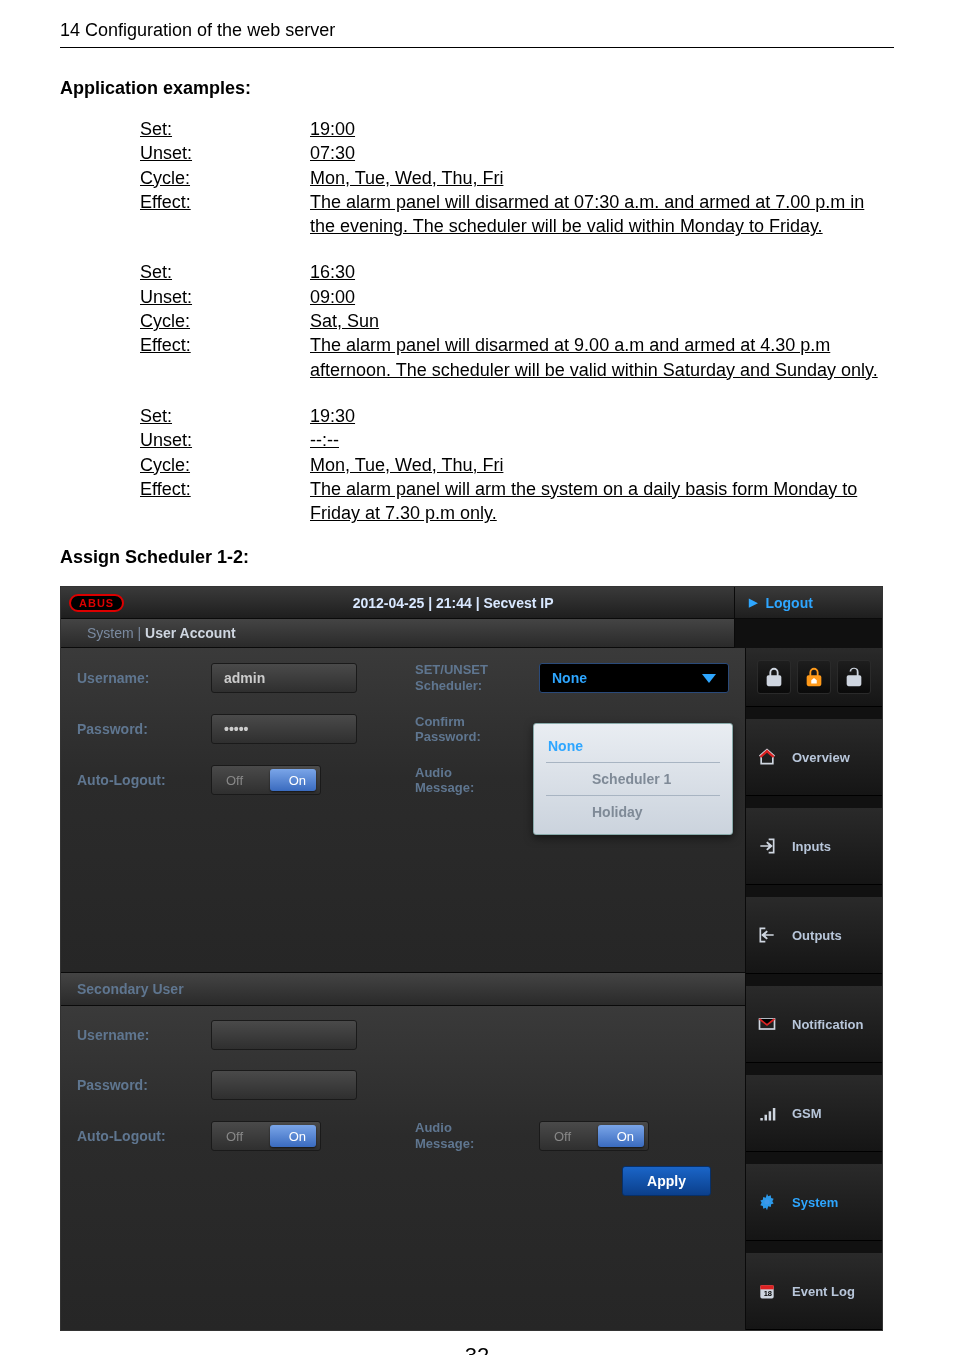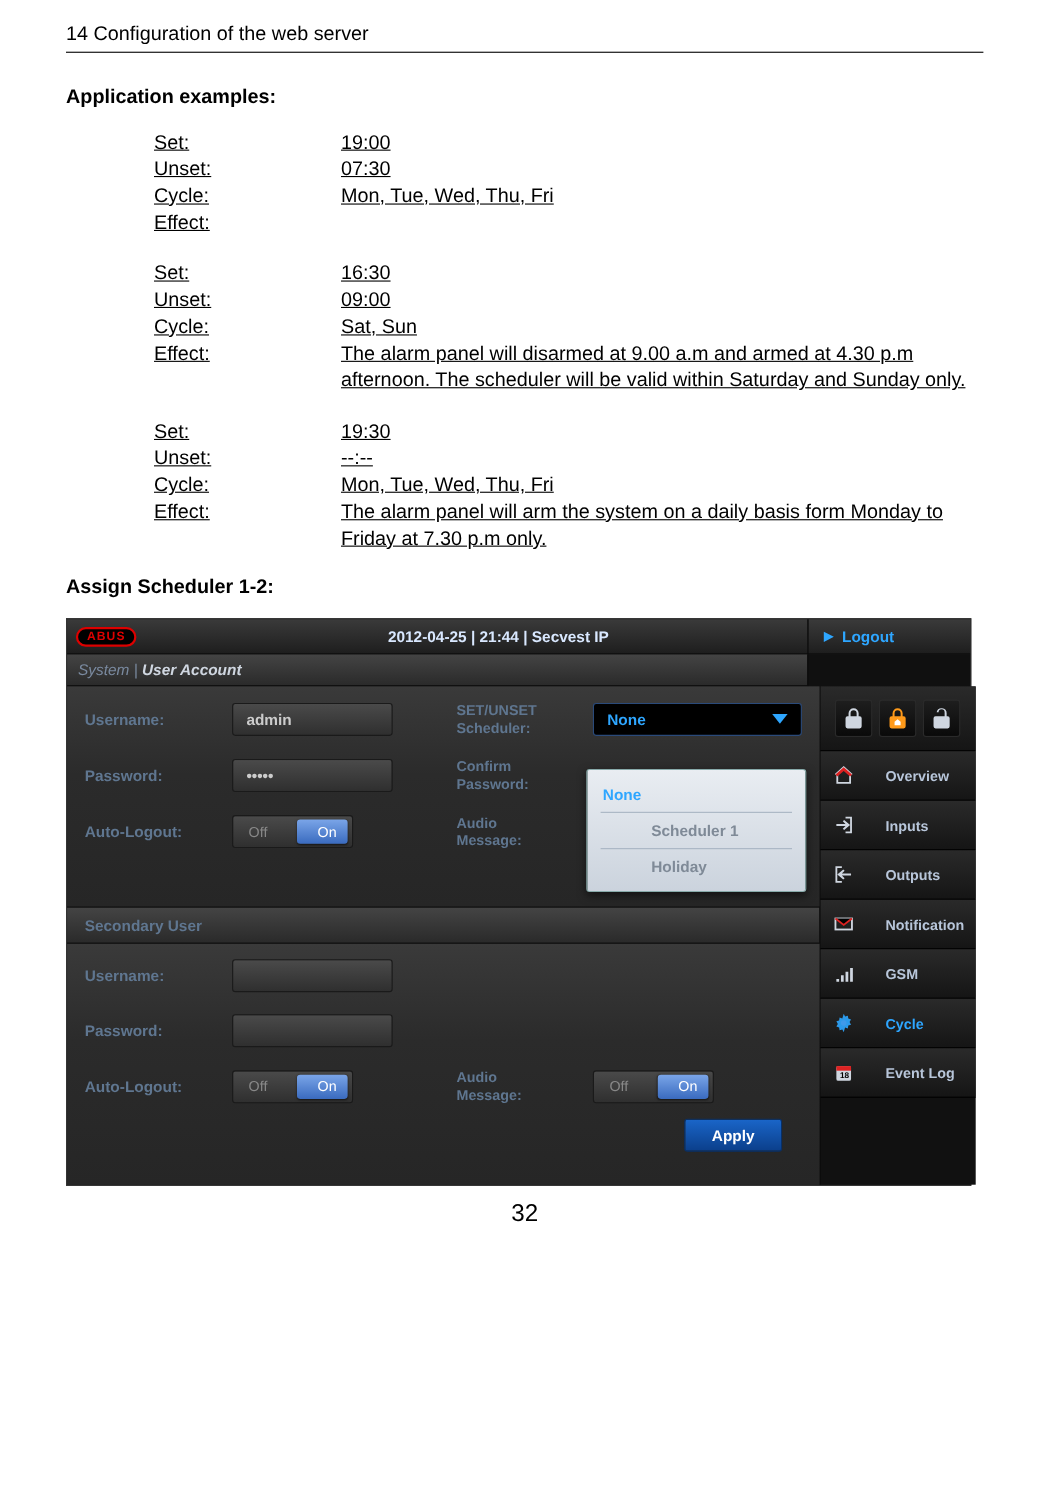--- a/index.html
+++ b/index.html
@@ -86,23 +86,22 @@
     .logout-cell .arrow { color:#2ea6ff; margin-right:8px; font-size:11px; }
 
     .breadcrumb-row {
       display:flex;
     }
     .breadcrumb {
       flex:1;
       background: linear-gradient(#444,#2a2a2a);
       color: #7a8aa0;
       font-size: 14px;
-      padding: 6px 10px;
+      padding: 6px 26px;
       border-bottom: 1px solid #0a0a0a;
-      font-style: italic;
     }
     .breadcrumb .current { color:#cfd6e0; font-weight:bold; }
     .sidebar-spacer-top {
       width:148px;
       background:#101010;
       border-left:1px solid #0a0a0a;
     }
 
     .body-row { display:flex; }
     .form-area {
@@ -235,28 +234,29 @@
     }
     .lock-box {
       width:34px;height:34px;border:1px solid #2a2a2a;border-radius:3px;
       display:flex;align-items:center;justify-content:center;
       background:linear-gradient(#1e1e1e,#0a0a0a);
     }
     .lock-svg { width:22px;height:22px; }
     .nav-item {
       display:flex;
       align-items:center;
-      gap:27px;
-      padding:12px 10px;
+      gap:14px;
+      padding:28px 10px;
       border-bottom:1px solid #000;
       background:linear-gradient(#2a2a2a,#151515);
       color:#b8c6da;
       font-weight:bold;
       font-size:13px;
       cursor:pointer;
+      margin-top:12px;
     }
     .nav-item.active { color:#2ea6ff; }
     .nav-ico { width:22px; display:flex; justify-content:center; color:#b8c6da; }
     .nav-item.active .nav-ico { color:#2ea6ff; }
 
     .page-num { text-align:center; font-size:22px; margin-top:12px; }
   </style>
 </head>
 <body>
 
@@ -273,20 +273,21 @@
     <div class="example-row">
         <div class="example-label">Unset:</div>
         <div class="example-value">07:30</div>
       </div>
     <div class="example-row">
         <div class="example-label">Cycle:</div>
         <div class="example-value">Mon, Tue, Wed, Thu, Fri</div>
       </div>
     <div class="example-row">
         <div class="example-label">Effect:</div>
+        <div class="example-value">The alarm panel will disarmed at 07:30 a.m. and armed at 7.00 p.m in the evening. The scheduler will be valid within Monday to Friday.</div>
       </div>
   </div>
   <div class="example-group">
     <div class="example-row">
         <div class="example-label">Set:</div>
         <div class="example-value">16:30</div>
       </div>
     <div class="example-row">
         <div class="example-label">Unset:</div>
         <div class="example-value">09:00</div>
@@ -481,21 +482,21 @@
           </span>
         <span>GSM</span>
       </div>
       <div class="nav-item active">
         <span class="nav-ico">
             <svg width="20" height="20" viewBox="0 0 24 24">
               <circle cx="12" cy="12" r="3" fill="#d22"></circle>
               <path fill="#2ea6ff" d="M12 2l1.5 3 3-1 .5 3.2 3 1-1.6 2.8 1.6 2.8-3 1-.5 3.2-3-1L12 22l-1.5-3-3 1-.5-3.2-3-1 1.6-2.8L4 10.2l3-1 .5-3.2 3 1z" opacity=".9"></path>
             </svg>
           </span>
-        <span>Cycle</span>
+        <span>System</span>
       </div>
       <div class="nav-item">
         <span class="nav-ico">
             <svg width="20" height="20" viewBox="0 0 24 24">
               <rect x="4" y="5" width="16" height="16" rx="2" fill="#cfd6e0"></rect>
               <rect x="4" y="5" width="16" height="5" fill="#d22"></rect>
               <text x="8" y="18" font-size="9" fill="#000" font-weight="bold">18</text>
             </svg>
           </span>
         <span>Event Log</span>

